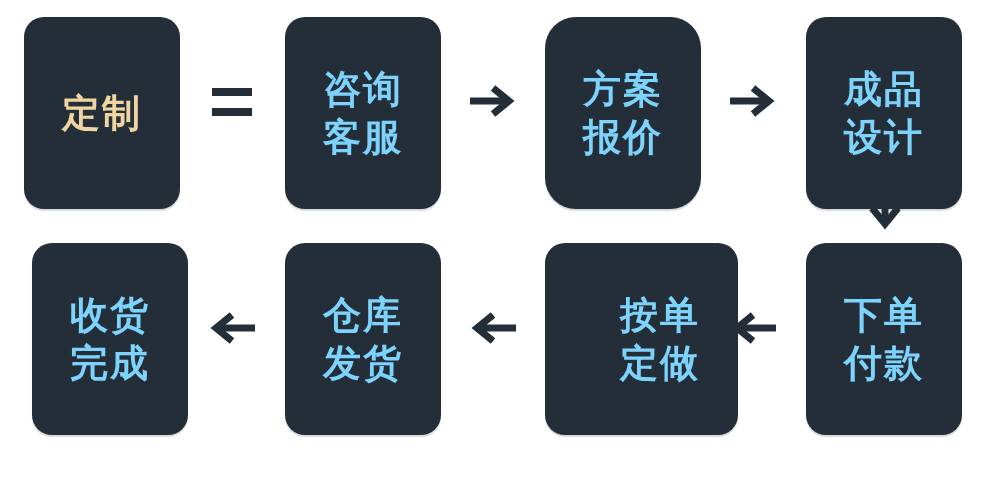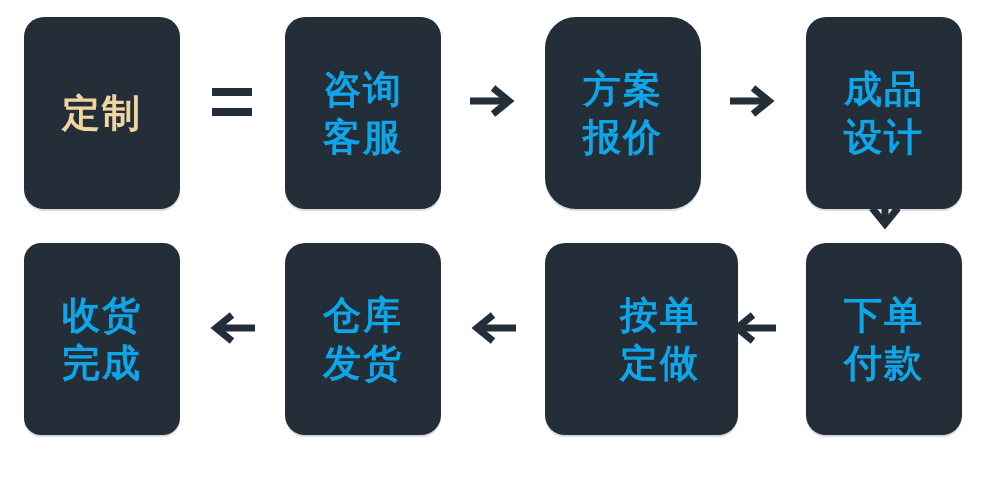--- a/index.html
+++ b/index.html
@@ -21,21 +21,21 @@
     height: 192px;
     background: #232e39;
     border-radius: 20px;
     box-shadow: 0 2px 1px rgba(140,152,164,0.35);
     display: flex;
     align-items: center;
     justify-content: center;
     text-align: center;
   }
   .box-label {
-    color: #0ea5e9;
+    color: #7dd3fc;
     font-size: 38px;
     font-weight: 700;
     line-height: 48px;
     letter-spacing: 2px;
     white-space: nowrap;
   }
   .box-label.gold {
     color: #f0d5a2;
   }
   .connector {
@@ -43,21 +43,21 @@
     color: #232e39;
   }
   .connector svg {
     display: block;
   }
   
   .b0 { left: 24px;  top: 17px; }
   .b1 { left: 285px; top: 17px; }
   .b2 { left: 545px; top: 17px; border-radius: 31px; }
   .b3 { left: 806px; top: 17px; }
-  .b4 { left: 24px;  top: 243px; border-radius: 17px; }
+  .b4 { left: 32px;  top: 243px; }
   .b5 { left: 285px; top: 243px; }
   .b6 { left: 545px; top: 243px; padding-left: 37px; }
   .b7 { left: 806px; top: 243px; }
   
   .c-eq  { left: 212px; top: 88px; }
   .c-r1  { left: 470px; top: 84px; }
   .c-r2  { left: 730px; top: 84px; }
   .c-d1  { left: 868px; top: 185px; }
   .c-l1  { left: 730px; top: 311px; }
   .c-l2  { left: 470px; top: 311px; }

